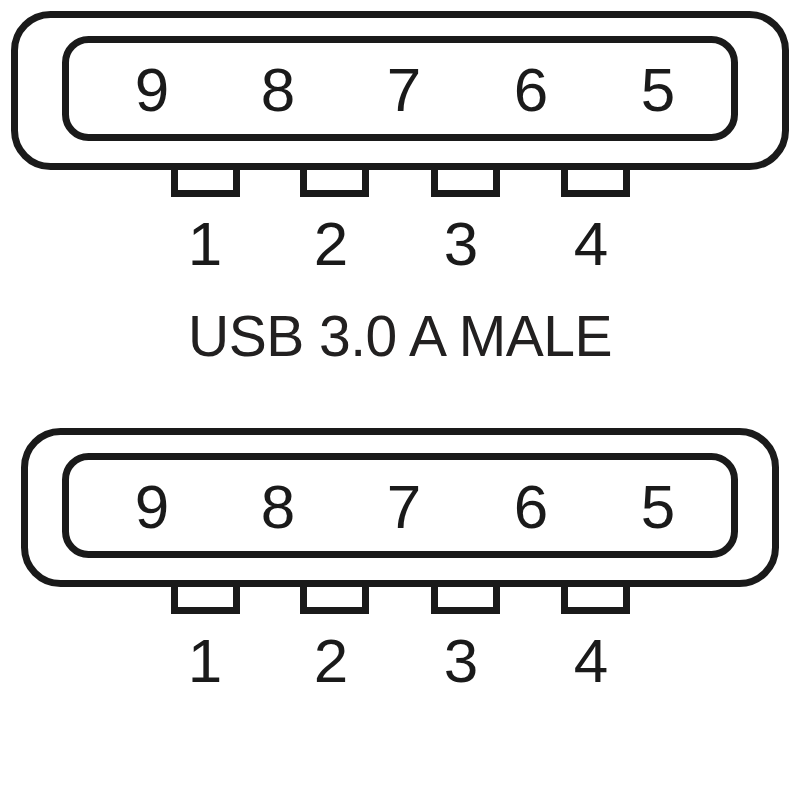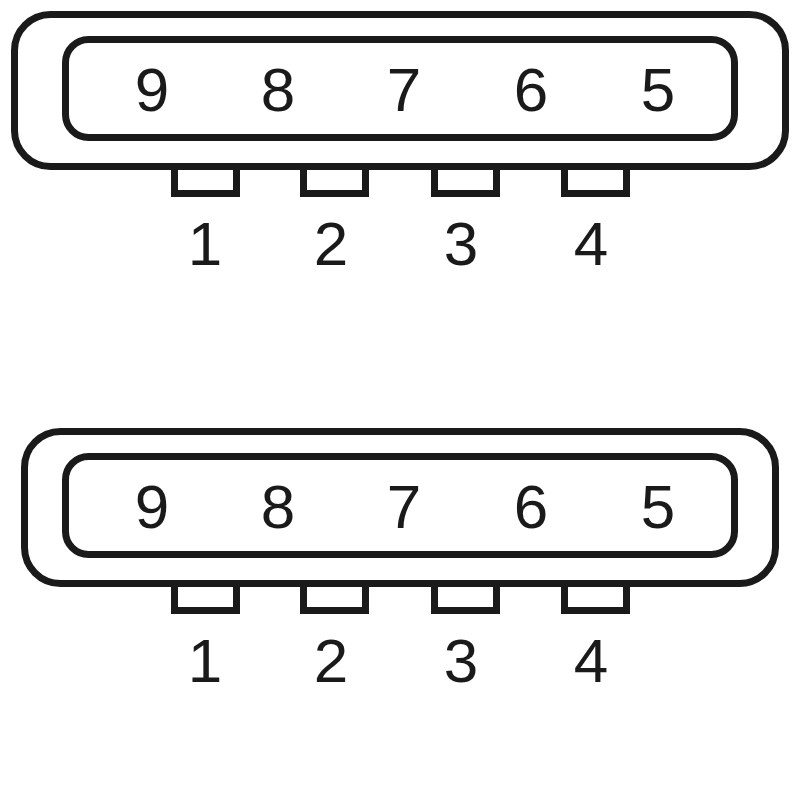--- a/index.html
+++ b/index.html
@@ -81,20 +81,21 @@
         <text x="531" y="111" text-anchor="middle" font-family="Liberation Sans, sans-serif" font-size="62" fill="#1a1a1a">6</text>
         <text x="658" y="111" text-anchor="middle" font-family="Liberation Sans, sans-serif" font-size="62" fill="#1a1a1a">5</text>
 
         <text x="205" y="265" text-anchor="middle" font-family="Liberation Sans, sans-serif" font-size="62" fill="#1a1a1a">1</text>
         <text x="331" y="265" text-anchor="middle" font-family="Liberation Sans, sans-serif" font-size="62" fill="#1a1a1a">2</text>
         <text x="461" y="265" text-anchor="middle" font-family="Liberation Sans, sans-serif" font-size="62" fill="#1a1a1a">3</text>
         <text x="591" y="265" text-anchor="middle" font-family="Liberation Sans, sans-serif" font-size="62" fill="#1a1a1a">4</text>
       </svg>
     </div>
 
+    <div class="caption" id="caption-male" style="color: rgb(34, 32, 32);">USB 3.0 A MALE</div>
   </div>
 
   <div class="connector-block" id="block-female">
 
     <div class="connector-figure">
       <svg class="connector-svg" width="800" height="290" viewBox="0 0 800 290">
 
         <rect x="24.5" y="18.5" width="751" height="152" rx="36" ry="36" fill="none" stroke="#1a1a1a" stroke-width="7"></rect>
 
         <rect x="65.5" y="43.5" width="669" height="98" rx="23" ry="23" fill="none" stroke="#1a1a1a" stroke-width="7"></rect>

